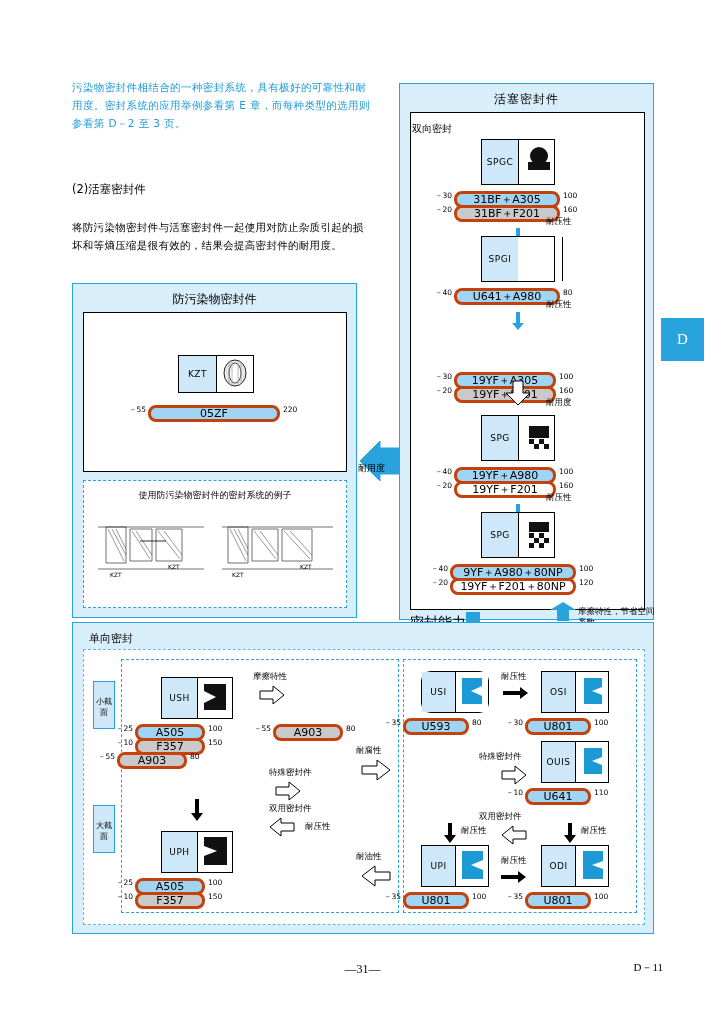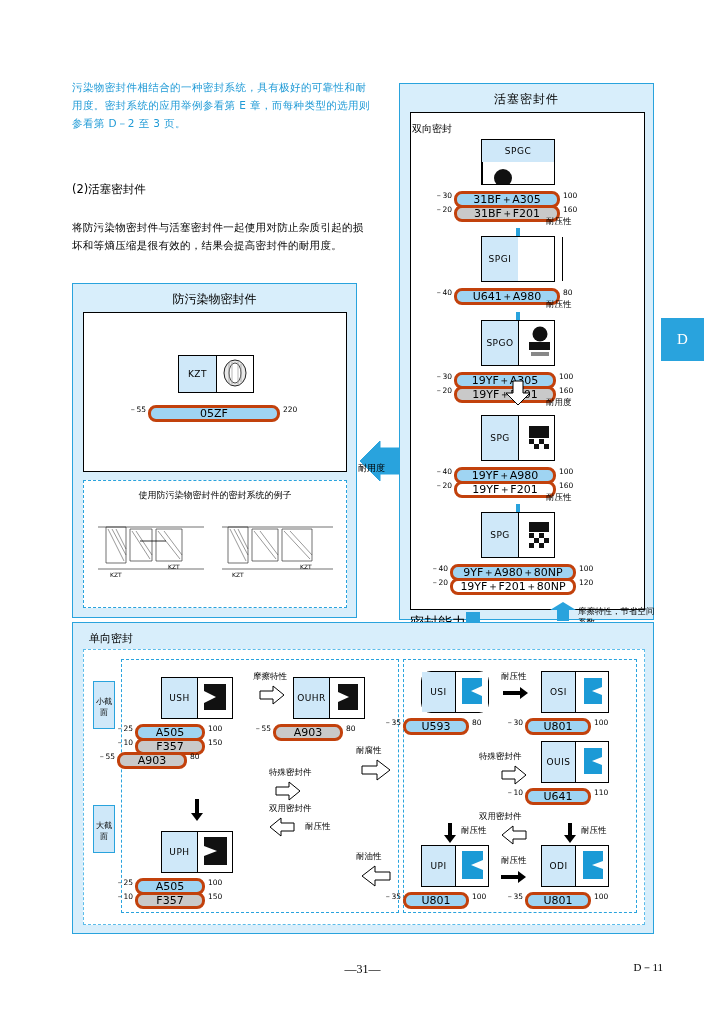--- a/index.html
+++ b/index.html
@@ -253,21 +253,21 @@
       <path d="M44 8 L22 8 L22 1 L2 21 L22 41 L22 34 L44 34 Z" fill="#29a3dd" stroke="#29a3dd"></path>
     </svg>
   </div>
   <div class="abs" style="left:358px; top:462px; font-size:9px;">耐用度</div>
 
   <div class="abs" id="right-panel">
     <div id="right-panel-title">活塞密封件</div>
     <div id="right-inner"></div>
     <div id="bidir-label">双向密封</div>
 
-    <div class="seal-cell" style="left:81px; top:55px; width:72px; height:44px;flex-direction:column;">
+    <div class="seal-cell" style="left:81px; top:55px; width:72px; height:44px;">
       <div class="lbl">SPGC</div>
       <div class="art">
         <svg width="36" height="42" viewBox="0 0 36 42">
           <rect x="0" y="0" width="36" height="42" fill="#fff"></rect>
           <circle cx="20" cy="16" r="9" fill="#111"></circle>
           <path d="M9 22 L31 22 L31 30 L9 30 Z" fill="#111"></path>
         </svg>
       </div>
     </div>
     <div class="mat-row" style="left:30px; top:107px;">
@@ -299,31 +299,20 @@
     <div class="mat-row" style="left:30px; top:204px;">
       <span class="left-num">－40</span>
       <span class="pill" style="width:86px;text-align:center;">U641＋A980</span>
       <span class="right-num">80</span>
     </div>
     <div class="caption-c" style="left:146px; top:215px;">耐压性</div>
     <svg class="abs" style="left:110px; top:228px;" width="16" height="18" viewBox="0 0 16 18">
       <path d="M6 0 L10 0 L10 11 L14 11 L8 18 L2 11 L6 11 Z" fill="#29a3dd"></path>
     </svg>
 
-    <div class="seal-cell" style="left:81px; top:236px; width:72px; height:44px;">
-      <div class="lbl">SPGO</div>
-      <div class="art">
-        <svg width="36" height="42" viewBox="0 0 36 42">
-          <rect x="0" y="0" width="36" height="42" fill="#fff"></rect>
-          <circle cx="21" cy="13" r="7.5" fill="#111"></circle>
-          <path d="M10 21 L31 21 L31 29 L10 29 Z" fill="#111"></path>
-          <path d="M12 31 h18 v4 h-18 z" fill="#888"></path>
-        </svg>
-      </div>
-    </div>
     <div class="mat-row" style="left:30px; top:288px;">
       <span class="left-num">－30</span>
       <span class="pill" style="width:82px;text-align:center;">19YF＋A305</span>
       <span class="right-num">100</span>
     </div>
     <div class="mat-row" style="left:30px; top:302px;">
       <span class="left-num">－20</span>
       <span class="pill grey" style="width:82px;text-align:center;">19YF＋F201</span>
       <span class="right-num">160</span>
     </div>
@@ -440,29 +429,20 @@
       <span class="left-num">－55</span>
       <span class="pill grey" style="width:50px;text-align:center;">A903</span>
       <span class="right-num">80</span>
     </div>
 
     <div class="caption-c" style="left:180px; top:48px;">摩擦特性</div>
     <svg class="abs" style="left:186px; top:62px;" width="26" height="20" viewBox="0 0 26 20">
       <path d="M1 6 L14 6 L14 1 L25 10 L14 19 L14 14 L1 14 Z" fill="#fff" stroke="#000" stroke-width="1"></path>
     </svg>
 
-    <div class="seal-cell" style="left:220px; top:54px; width:70px; height:40px;">
-      <div class="lbl">OUHR</div>
-      <div class="art">
-        <svg width="35" height="38" viewBox="0 0 35 38">
-          <rect width="35" height="38" fill="#fff"></rect>
-          <path d="M8 6 L28 6 L28 32 L8 32 L8 24 L19 19 L8 14 Z" fill="#111"></path>
-        </svg>
-      </div>
-    </div>
     <div class="mat-row" style="left:176px; top:101px;">
       <span class="left-num">－55</span>
       <span class="pill grey" style="width:50px;text-align:center;">A903</span>
       <span class="right-num">80</span>
     </div>
 
     <div class="caption-c" style="left:196px; top:144px;">特殊密封件</div>
     <svg class="abs" style="left:202px; top:158px;" width="26" height="20" viewBox="0 0 26 20">
       <path d="M1 6 L14 6 L14 1 L25 10 L14 19 L14 14 L1 14 Z" fill="#fff" stroke="#000" stroke-width="1"></path>
     </svg>

